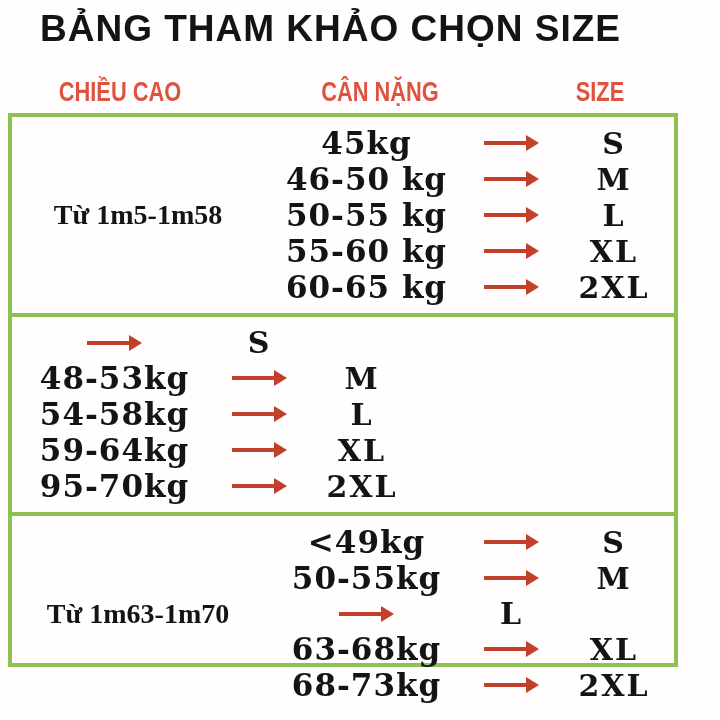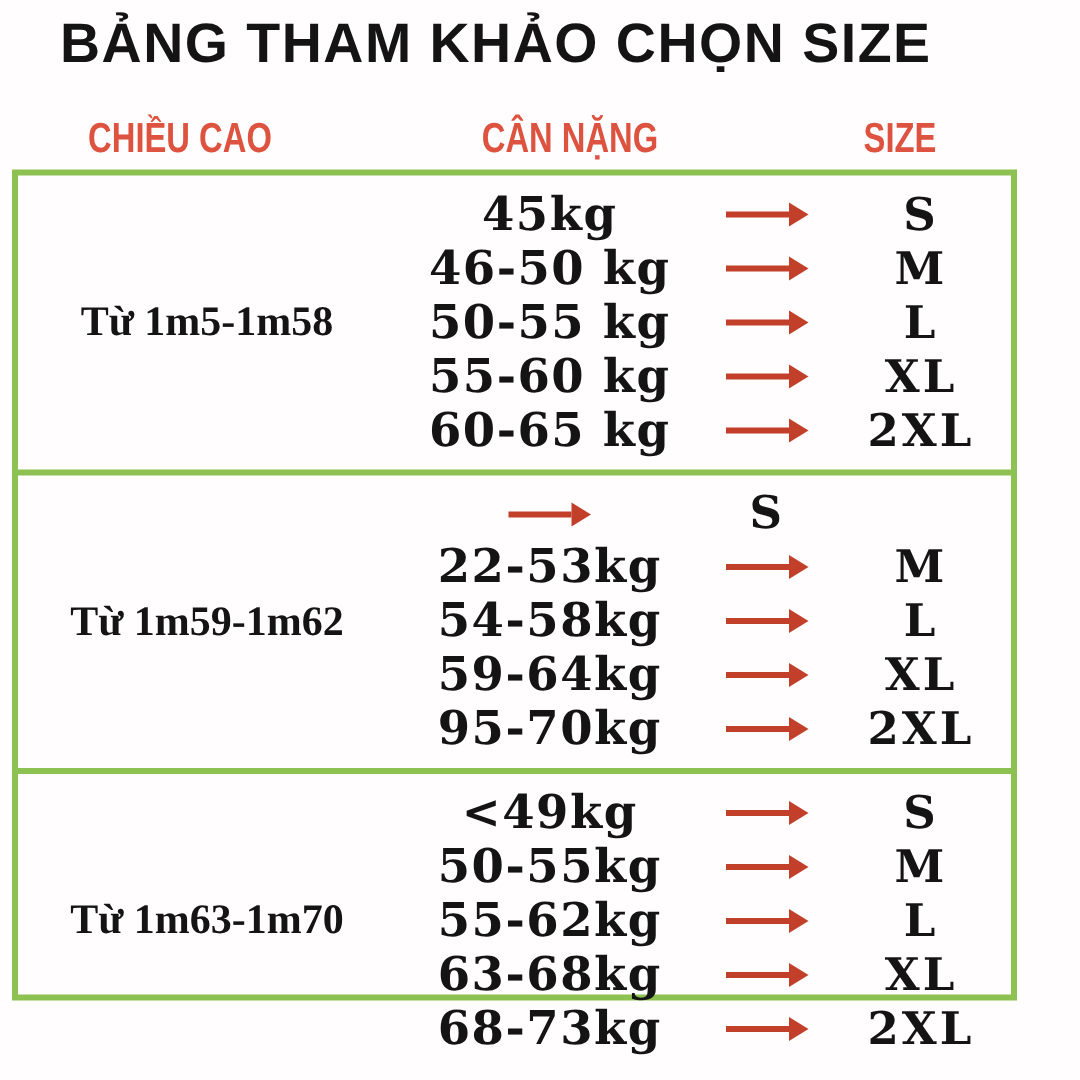--- a/index.html
+++ b/index.html
@@ -173,31 +173,30 @@
           <span class="weight">60-65 kg</span>
           <span class="arrow">
             <span class="shaft"></span>
             <span class="head"></span>
           </span>
           <span class="size">2XL</span>
         </div>
       </div>
     </div>
     <div class="section">
-      <div class="height-cell">Từ 1m59-1m62</div>
       <div class="rows">
         <div class="row">
           <span class="arrow">
             <span class="shaft"></span>
             <span class="head"></span>
           </span>
           <span class="size">S</span>
         </div>
         <div class="row">
-          <span class="weight">22-53kg</span>
+          <span class="weight">48-53kg</span>
           <span class="arrow">
             <span class="shaft"></span>
             <span class="head"></span>
           </span>
           <span class="size">M</span>
         </div>
         <div class="row">
           <span class="weight">54-58kg</span>
           <span class="arrow">
             <span class="shaft"></span>
@@ -236,21 +235,20 @@
         </div>
         <div class="row">
           <span class="weight">50-55kg</span>
           <span class="arrow">
             <span class="shaft"></span>
             <span class="head"></span>
           </span>
           <span class="size">M</span>
         </div>
         <div class="row">
-          <span class="weight">55-62kg</span>
           <span class="arrow">
             <span class="shaft"></span>
             <span class="head"></span>
           </span>
           <span class="size">L</span>
         </div>
         <div class="row">
           <span class="weight">63-68kg</span>
           <span class="arrow">
             <span class="shaft"></span>

